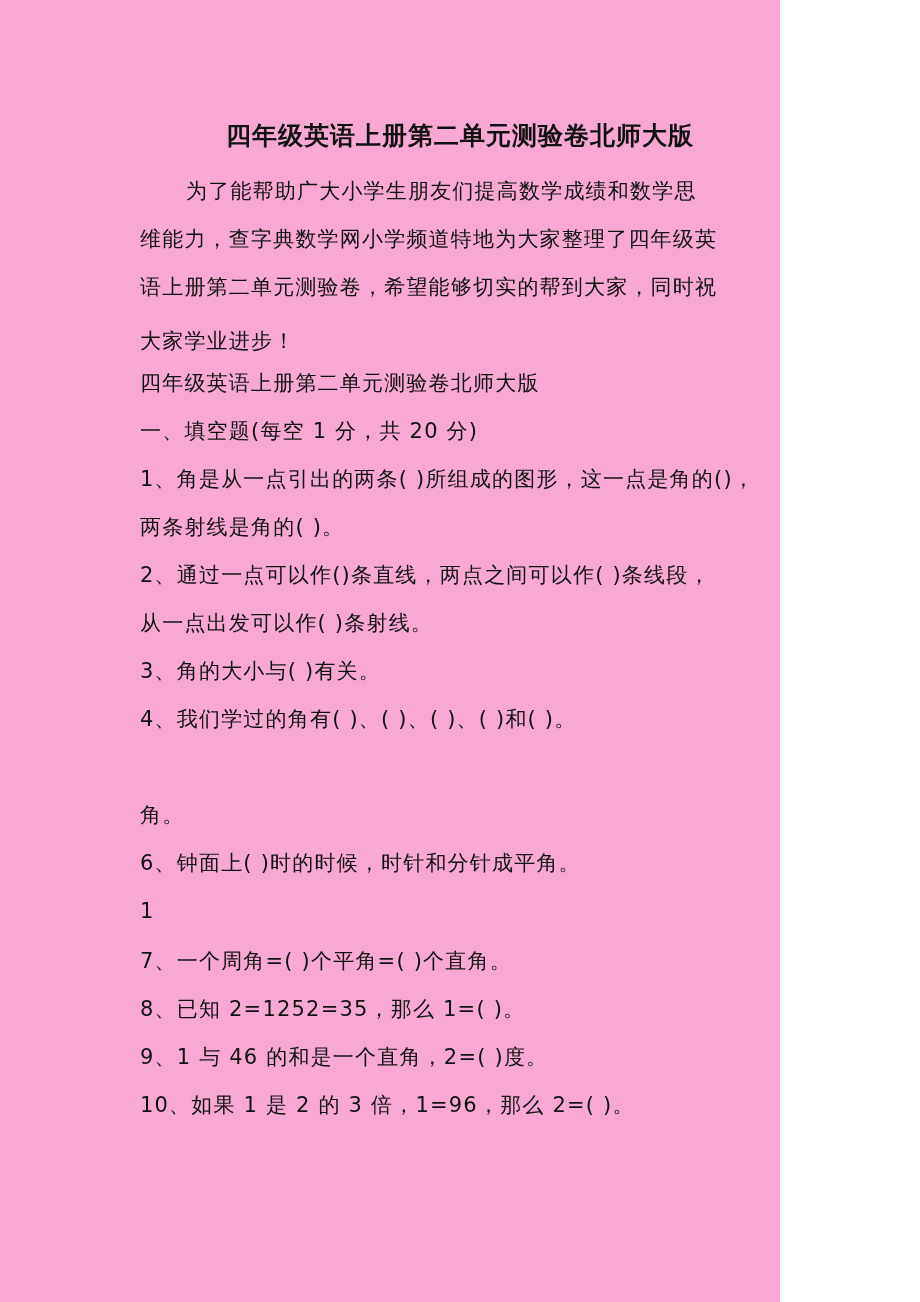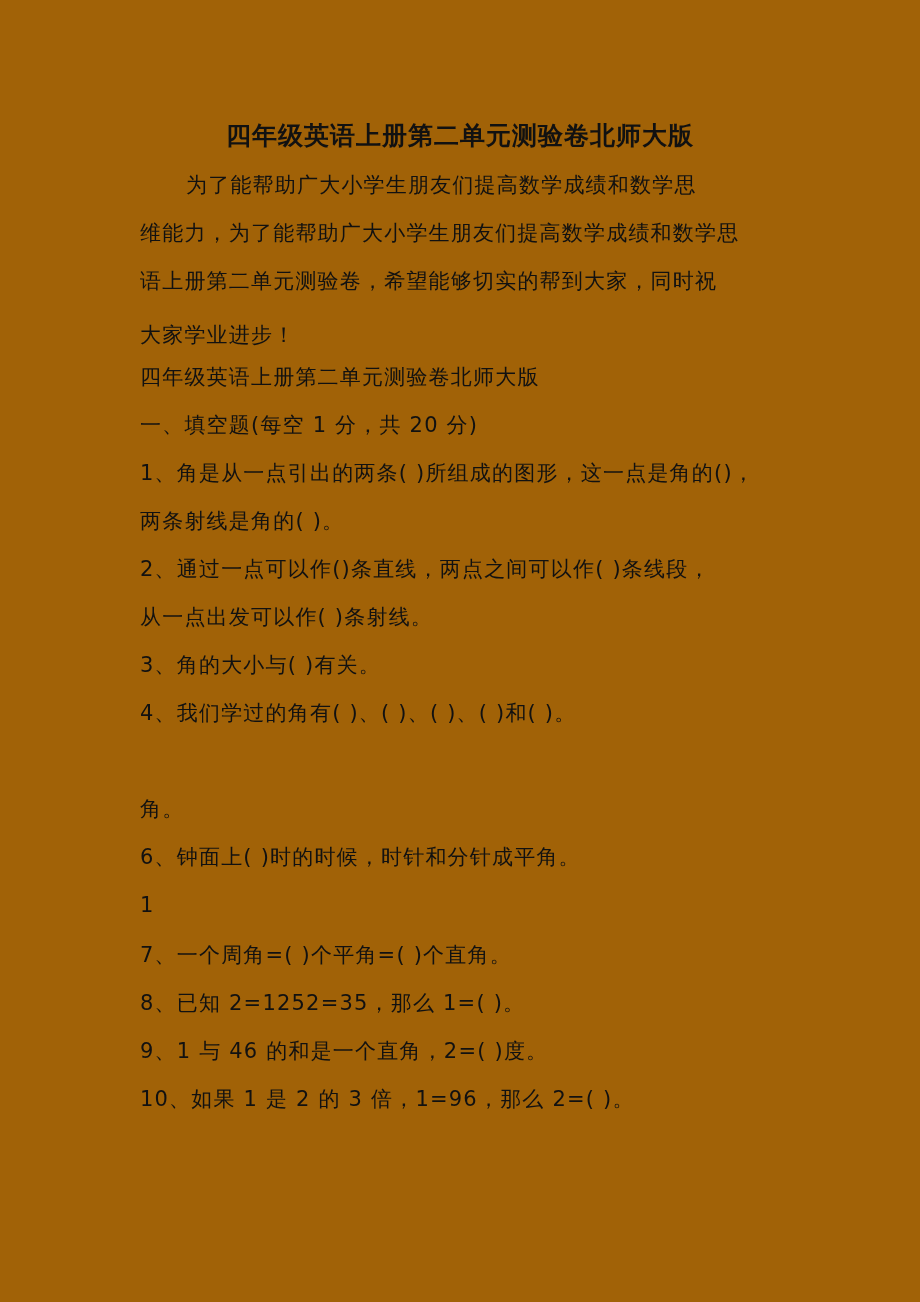--- a/index.html
+++ b/index.html
@@ -1,37 +1,37 @@
 <!DOCTYPE html>
 <html><head>
 <meta charset="utf-8">
 <style>
   html, body { margin: 0; padding: 0; background: #ffffff; }
   body { width: 920px; height: 1302px; position: relative; overflow: hidden; }
-  .page { position: absolute; left: 0; top: 0; width: 920px; height: 1302px; background: #a16207; }
+  .page { position: absolute; left: 0; top: 0; width: 780px; height: 1302px; background: #f9a8d4; }
   .title {
     position: absolute; left: 0; width: 920px; top: 118px;
     text-align: center; font-family: "DejaVu Serif", serif; font-weight: bold;
     font-size: 25px; color: #111; letter-spacing: 1px; line-height: 36px;
   }
   .line {
     position: absolute; left: 140px; width: 660px;
     font-family: "DejaVu Sans", sans-serif; font-size: 21px; color: #111;
-    line-height: 30px; white-space: nowrap; letter-spacing: 1.2px;
+    line-height: 30px; white-space: nowrap; letter-spacing: 1.2px; margin-top: 6px;
   }
   .indent { left: 186px; }
 </style>
 </head>
 <body>
 
 <div class="page">
   <div class="title">四年级英语上册第二单元测验卷北师大版</div>
 
   <div class="line indent" style="top:170px">为了能帮助广大小学生朋友们提高数学成绩和数学思</div>
-  <div class="line" style="top:218px">维能力，为了能帮助广大小学生朋友们提高数学成绩和数学思</div>
+  <div class="line" style="top:218px">维能力，查字典数学网小学频道特地为大家整理了四年级英</div>
   <div class="line" style="top:266px">语上册第二单元测验卷，希望能够切实的帮到大家，同时祝</div>
   <div class="line" style="top:320px">大家学业进步！</div>
 
   <div class="line" style="top:362px">四年级英语上册第二单元测验卷北师大版</div>
   <div class="line" style="top:410px">一、填空题(每空 1 分，共 20 分)</div>
 
   <div class="line" style="top:458px">1、角是从一点引出的两条( )所组成的图形，这一点是角的()，</div>
   <div class="line" style="top:506px">两条射线是角的( )。</div>
   <div class="line" style="top:554px">2、通过一点可以作()条直线，两点之间可以作( )条线段，</div>
   <div class="line" style="top:602px">从一点出发可以作( )条射线。</div>

